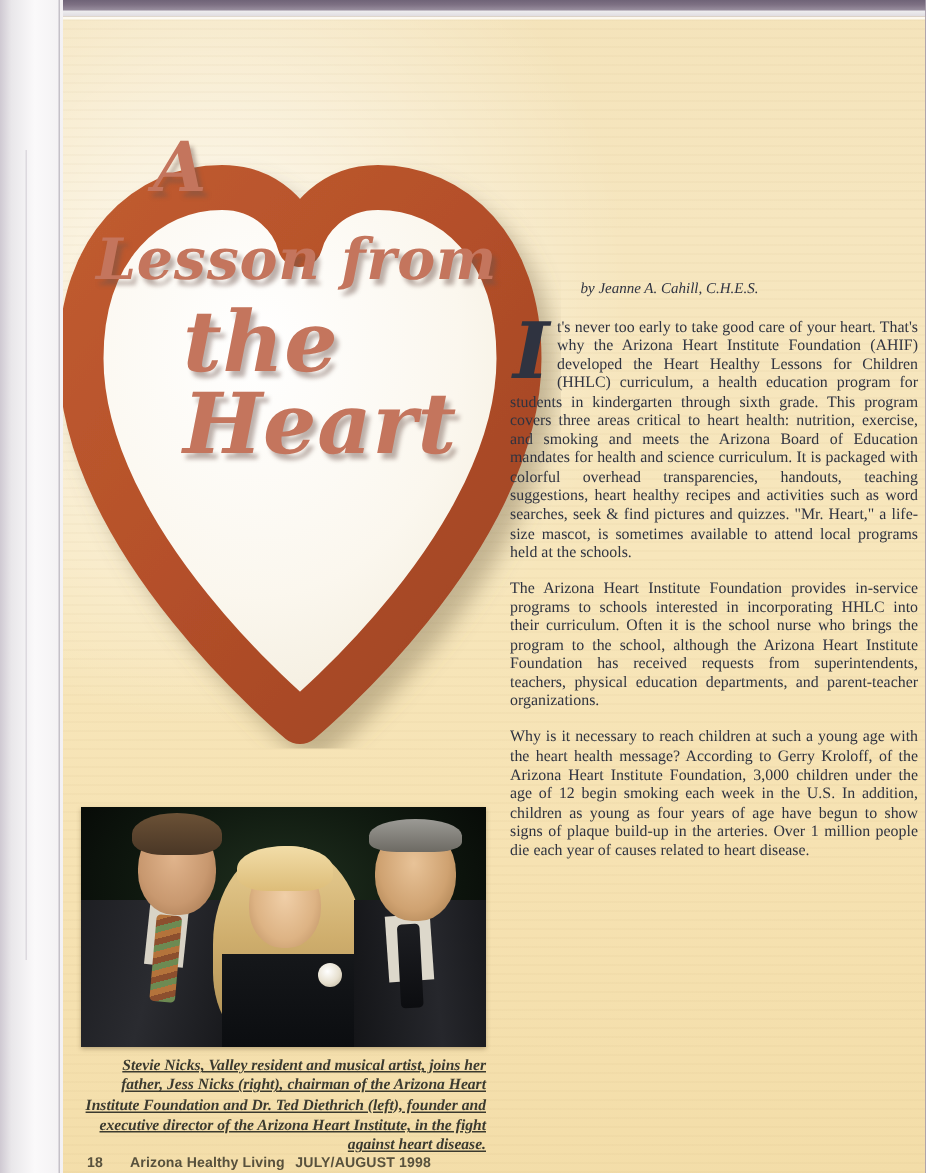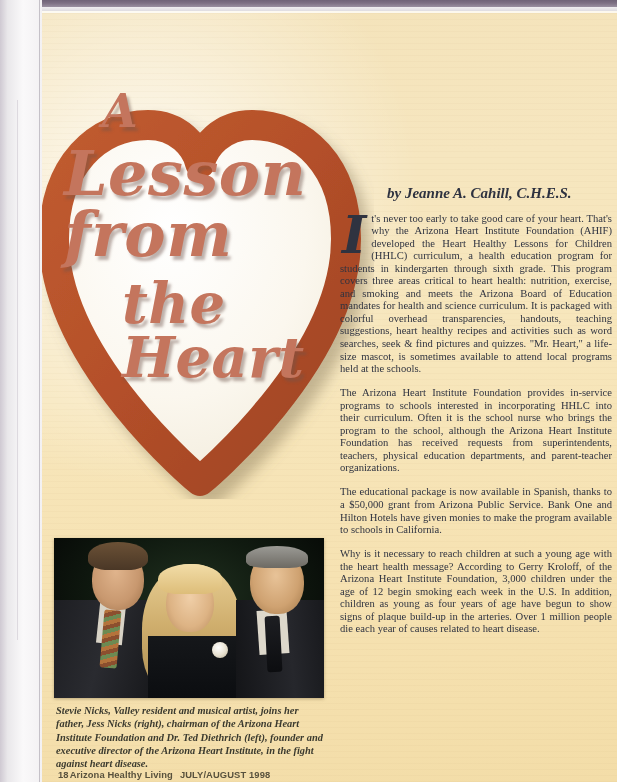--- a/index.html
+++ b/index.html
@@ -83,21 +83,21 @@
     z-index: 3;
     font-family: "DejaVu Serif", "Liberation Serif", serif;
     font-style: italic;
     font-weight: bold;
     color: #c4755d;
     text-shadow: 3px 4px 3px rgba(110,85,75,.45);
     line-height: .98;
     letter-spacing: .5px;
   }
   .hl-1 { font-size: 46px; margin-left: 42px; }
-  .hl-2 { font-size: 62px; margin-left: 4px; margin-top: 10px;}
+  .hl-2 { font-size: 38px; margin-left: 4px; margin-top: 20px;}
   .hl-3 { font-size: 56px; margin-left: 62px; margin-top: 10px;}
 
   
   .photo {
     position: absolute;
     left: 12px; top: 527px;
     width: 270px; height: 160px;
     z-index: 5;
     background: #0b0f0c;
     overflow: hidden;
@@ -158,58 +158,59 @@
     position: absolute;
     left: 14px; top: 693px;
     width: 268px;
     z-index: 5;
     font-family: "Liberation Serif", serif;
     font-style: italic;
     font-weight: bold;
     font-size: 10.4px;
     line-height: 13.3px;
     color: #3b3a2f;
-    text-align: left;
+    text-align: right;
+    text-decoration: underline;
   }
 
   
   .footer {
     position: absolute;
     left: 16px; bottom: 2px;
     z-index: 6;
     font-family: "Liberation Sans", sans-serif;
     font-size: 9.4px;
     font-weight: bold;
     color: #4b4634;
     letter-spacing: .1px;
     white-space: nowrap;
     opacity:.92;
   }
-  .footer .pg { margin-right: 1px; }
+  .footer .pg { margin-right: 18px; }
   .footer .mag { margin-right: 7px; margin-top: 24px; }
   .footer .iss { font-weight: bold; }
 
   
   .column {
     position: absolute;
     left: 298px; top: 176px;
     width: 272px;
     z-index: 6;
     color: #2f3340;
     font-family: "Liberation Serif", serif;
     font-size: 10.6px;
     line-height: 12.55px;
     text-align: justify;
     text-justify: inter-word;
     hyphens: auto;
   }
   .byline {
     font-style: italic;
-    font-weight: bold;
-    font-size: 15px;
+    font-weight: normal;
+    font-size: 10px;
     margin: 0 0 13px 47px;
     text-align: left;
     color: #2e3240;
   }
   .para { margin: 0 0 11.5px 0; }
   .subhead {
     font-weight: bold;
     font-size: 10.6px;
     margin: 0 0 0 0;
     text-align: left;
@@ -311,21 +312,20 @@
     <div class="column">
 
       <div class="byline">by Jeanne A. Cahill, C.H.E.S.</div>
 
       <div class="para dropcap-para p-first"><span class="dropcap">I</span><span>t's never too early to take good care of your heart. That's why the Arizona Heart Institute Foundation (AHIF) developed the Heart Healthy Lessons for Children (HHLC) curriculum, a health education program for students in kindergarten through sixth grade. This program covers three areas critical to heart health: nutrition, exercise, and smoking and meets the Arizona Board of Education mandates for health and science curriculum. It is packaged with colorful overhead transparencies, handouts, teaching suggestions, heart healthy recipes and activities such as word searches, seek &amp; find pictures and quizzes. "Mr. Heart," a life-size mascot, is sometimes available to attend local programs held at the schools.</span></div>
 
       <div class="para">The Arizona Heart Institute Foundation provides in-service programs to schools interested in incorporating HHLC into their curriculum. Often it is the school nurse who brings the program to the school, although the Arizona Heart Institute Foundation has received requests from superintendents, teachers, physical education departments, and parent-teacher organizations.</div>
 
 
 
-      <div class="para">The educational package is now available in Spanish, thanks to a $50,000 grant from Arizona Public Service. Bank One and Hilton Hotels have given monies to make the program available to schools in California.</div>
 
       <div class="para">Why is it necessary to reach children at such a young age with the heart health message? According to Gerry Kroloff, of the Arizona Heart Institute Foundation, 3,000 children under the age of 12 begin smoking each week in the U.S. In addition, children as young as four years of age have begun to show signs of plaque build-up in the arteries. Over 1 million people die each year of causes related to heart disease.</div>
 
     </div>
   </div>
 
   <div class="scan-left-margin"></div>
   <div class="scan-left-line"></div>
   <div class="scan-left-line2"></div>
 

